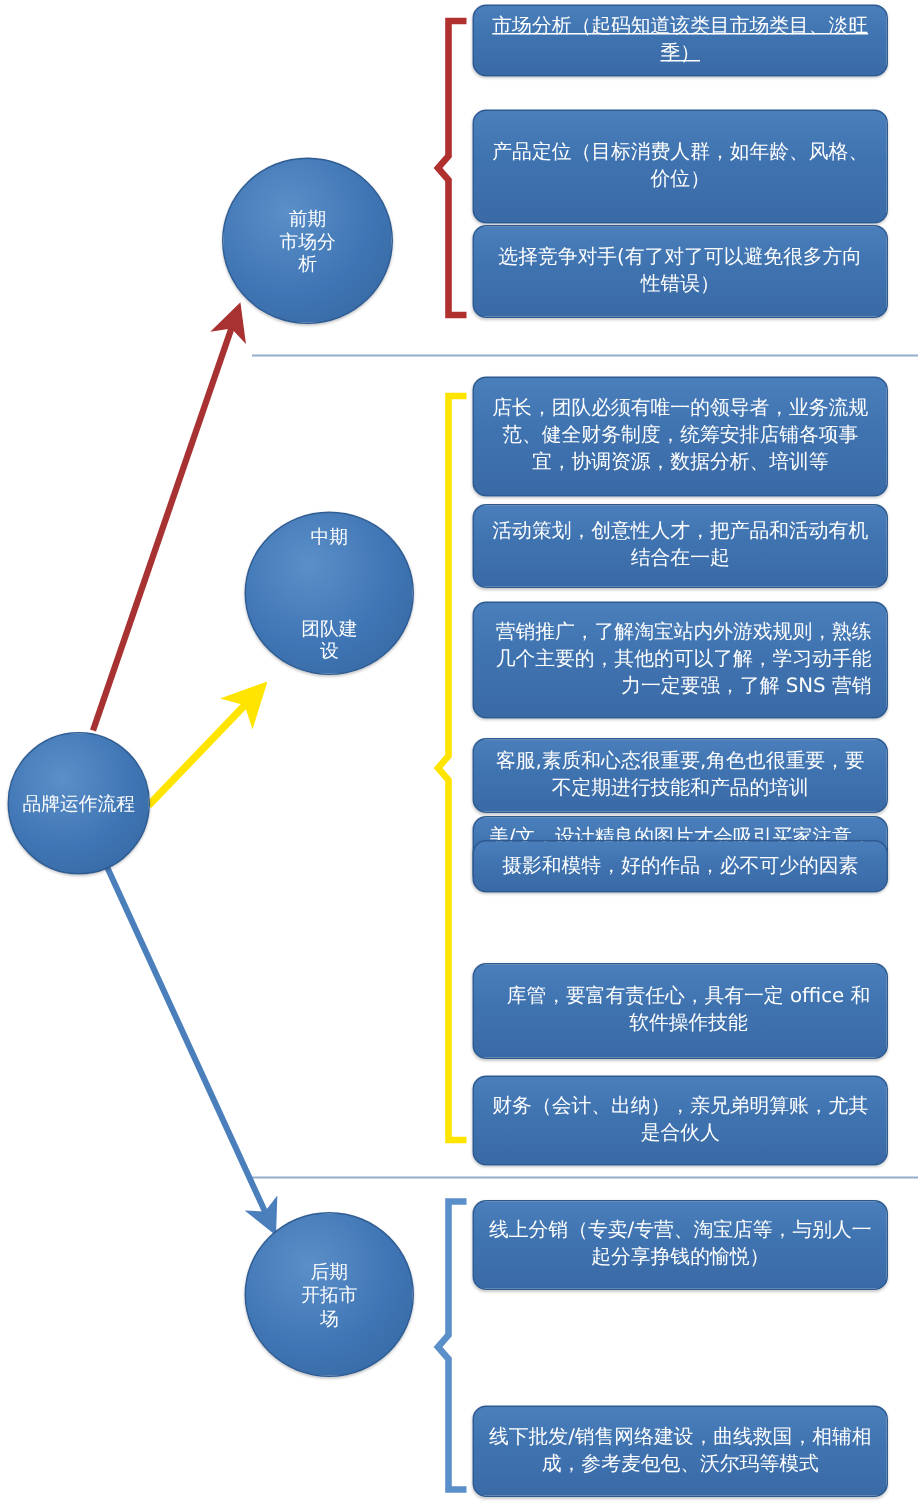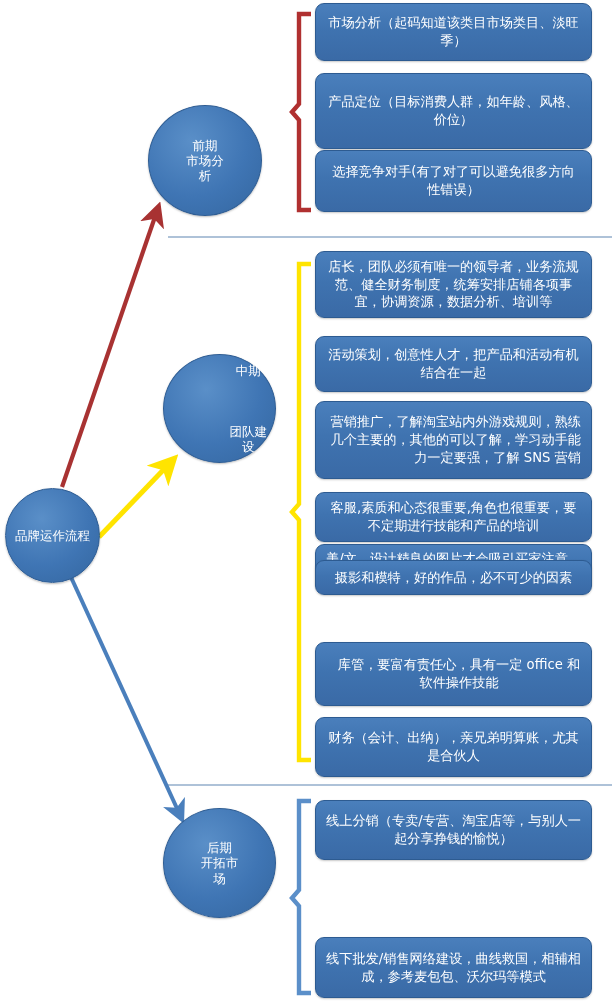--- a/index.html
+++ b/index.html
@@ -25,21 +25,21 @@
     display:flex;align-items:center;justify-content:center;
     text-align:center;
     color:#ffffff;
     line-height:1.22;
     box-sizing:border-box;
   }
   .node-circle span{display:block;padding:0 8px;}
 
   #circle-root{left:5px;top:488px;width:95px;height:95px;font-size:12.5px;}
   #circle-stage-1{left:148px;top:105px;width:114px;height:111px;font-size:12.5px;}
-  #circle-stage-2{left:163px;top:354px;width:113px;height:109px;font-size:12.5px;justify-content:flex-end;}
+  #circle-stage-2{left:163px;top:341px;width:113px;height:109px;font-size:12.5px;}
   #circle-stage-3{left:163px;top:808px;width:113px;height:110px;font-size:12.5px;}
 
   
   .detail-box{
     position:absolute;
     left:315px;width:277px;
     box-sizing:border-box;
     border-radius:9px;
     background:linear-gradient(180deg,#4a7fbc 0%,#3f73b0 45%,#3a6aa6 100%);
     border:1px solid #2d5b91;
@@ -108,31 +108,31 @@
   </div>
 
   <div class="node-circle" id="circle-stage-3">
     <span>
       <b style="font-weight:400;display:block;">后期</b>
       <b style="font-weight:400;display:block;">开拓市</b>
       <b style="font-weight:400;display:block;">场</b>
     </span>
   </div>
 
-  <div class="detail-box" style="top:3px;height:58px;">
+  <div class="detail-box" style="top:3px;height:48px;text-decoration:underline;">
     <span>市场分析（起码知道该类目市场类目、淡旺季）</span>
   </div>
   <div class="detail-box" style="top:73px;height:76px;">
     <span>产品定位（目标消费人群，如年龄、风格、价位）</span>
   </div>
   <div class="detail-box" style="top:150px;height:62px;">
     <span>选择竞争对手(有了对了可以避免很多方向性错误）</span>
   </div>
 
-  <div class="detail-box" style="top:251px;height:67px;">
+  <div class="detail-box" style="top:251px;height:80px;">
     <span>店长，团队必须有唯一的领导者，业务流规范、健全财务制度，统筹安排店铺各项事宜，协调资源，数据分析、培训等</span>
   </div>
   <div class="detail-box" style="top:336px;height:56px;">
     <span>活动策划，创意性人才，把产品和活动有机结合在一起</span>
   </div>
   <div class="detail-box" style="top:401px;height:78px;text-align:right;">
     <span>营销推广，了解淘宝站内外游戏规则，熟练几个主要的，其他的可以了解，学习动手能力一定要强，了解 SNS 营销</span>
   </div>
   <div class="detail-box" style="top:492px;height:50px;">
     <span>客服,素质和心态很重要,角色也很重要，要不定期进行技能和产品的培训</span>

